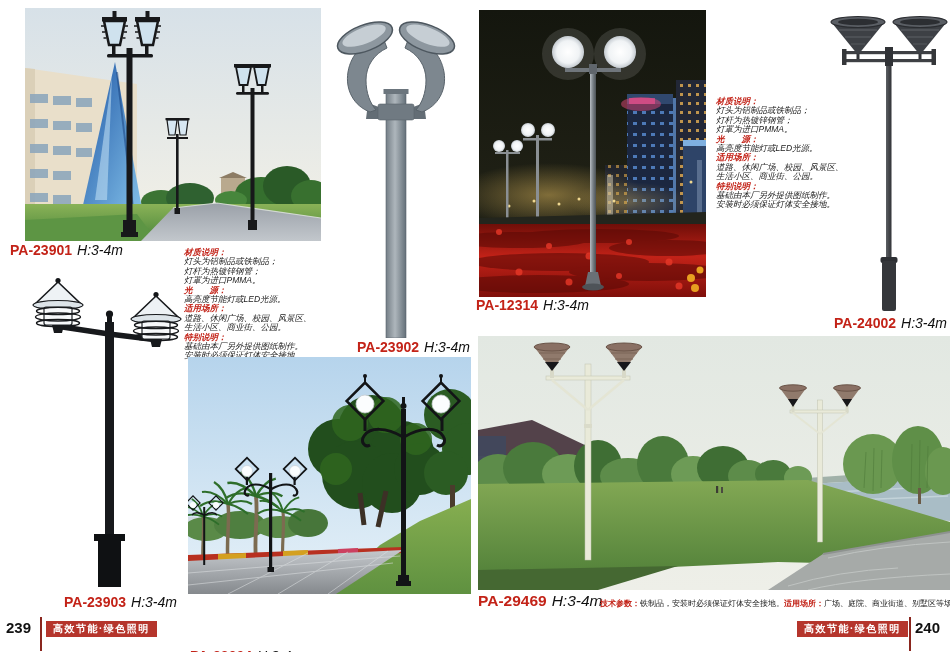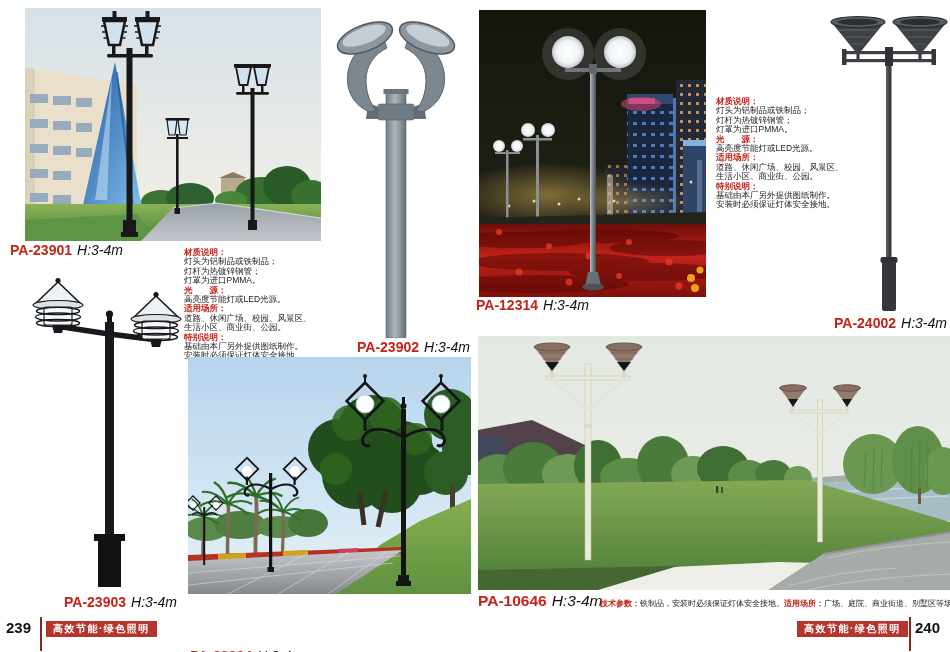--- a/index.html
+++ b/index.html
@@ -4,21 +4,21 @@
 <style>
   html,body{margin:0;padding:0;background:#ffffff;}
   .page{position:relative;width:950px;height:652px;background:#fff;overflow:hidden;
         font-family:"Liberation Sans",sans-serif;}
   .photo{position:absolute;}
   .photo svg{display:block;width:100%;height:100%;}
   .plabel{position:absolute;font-size:14px;white-space:nowrap;line-height:1.1;}
   .plabel .code{font-weight:bold;color:var(--red,#c32318);}
   .plabel .size{color:#101010;margin-left:5px;font-style:italic;}
   .plabel-lg{font-size:15.5px;}
-  .spec{position:absolute;font-size:8.5px;line-height:9.4px;white-space:nowrap;}
+  .spec{position:absolute;font-size:8.5px;line-height:9.4px;white-space:nowrap;font-style:italic;}
   .spec .sh{color:var(--red,#c32318);font-weight:bold;}
   .spec .sb{color:#1c1c1c;}
   .note{position:absolute;font-size:8px;color:#1c1c1c;white-space:nowrap;}
   .note .nl{color:var(--red,#c32318);font-weight:bold;}
   .pgnum{position:absolute;font-size:15px;font-weight:bold;color:#111;}
   .fline{position:absolute;width:2px;height:34px;background:#8a261e;}
   .fbadge{position:absolute;background:var(--footer-red,#b5352c);color:#ffffff;
           font-size:10px;font-weight:bold;letter-spacing:1.5px;line-height:1;
           padding:3px 7px;}
 </style>
@@ -593,21 +593,21 @@
         <polygon points="302.5,53 327.5,53 315,70" fill="#907a6c"></polygon>
         <polygon points="310,63 320,63 315,71" fill="#17171a"></polygon>
         <ellipse cx="315" cy="52" rx="13.5" ry="3.2" fill="#8a7064" stroke="#6a5448" stroke-width="1"></ellipse>
         <polygon points="356.5,53 381.5,53 369,70" fill="#907a6c"></polygon>
         <polygon points="364,63 374,63 369,71" fill="#17171a"></polygon>
         <ellipse cx="369" cy="52" rx="13.5" ry="3.2" fill="#8a7064" stroke="#6a5448" stroke-width="1"></ellipse>
       </g>
     </svg>
   </div>
   <div class="plabel plabel-lg" style="left:478px;top:592px;">
-    <span class="code">PA-10646</span><span class="size">H:3-4m</span>
+    <span class="code">PA-29469</span><span class="size">H:3-4m</span>
   </div>
   <div class="note" style="left:600px;top:598px;width:348px;">
     <span class="nl">技术参数：</span><span>铁制品，安装时必须保证灯体安全接地。</span><span class="nl">适用场所：</span><span>广场、庭院、商业街道、别墅区等场所。</span>
   </div>
 
   <div class="pgnum" style="left:6px;top:619px;">239</div>
   <div class="fline" style="left:40px;top:617px;"></div>
   <div class="fbadge" style="left:46px;top:621px;">高效节能·绿色照明</div>
 
   <div class="fbadge" style="left:797px;top:621px;">高效节能·绿色照明</div>

